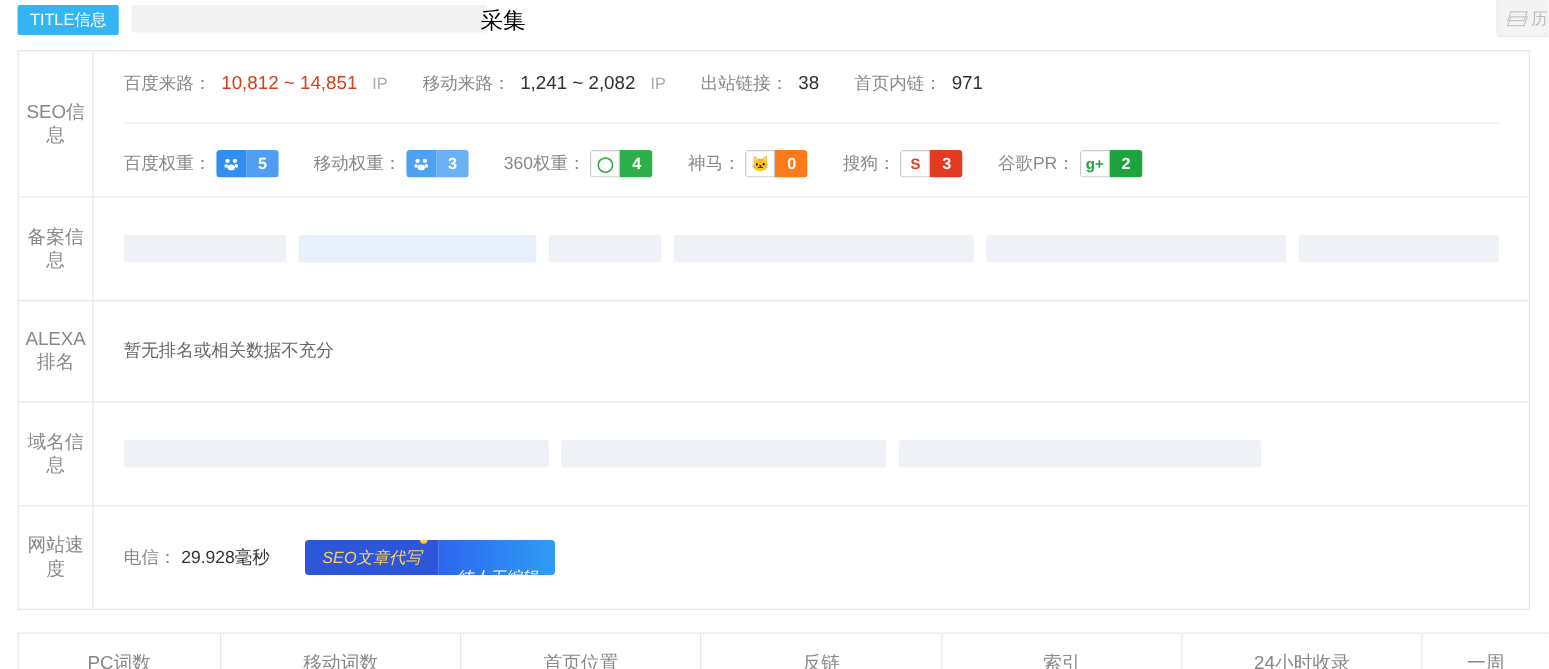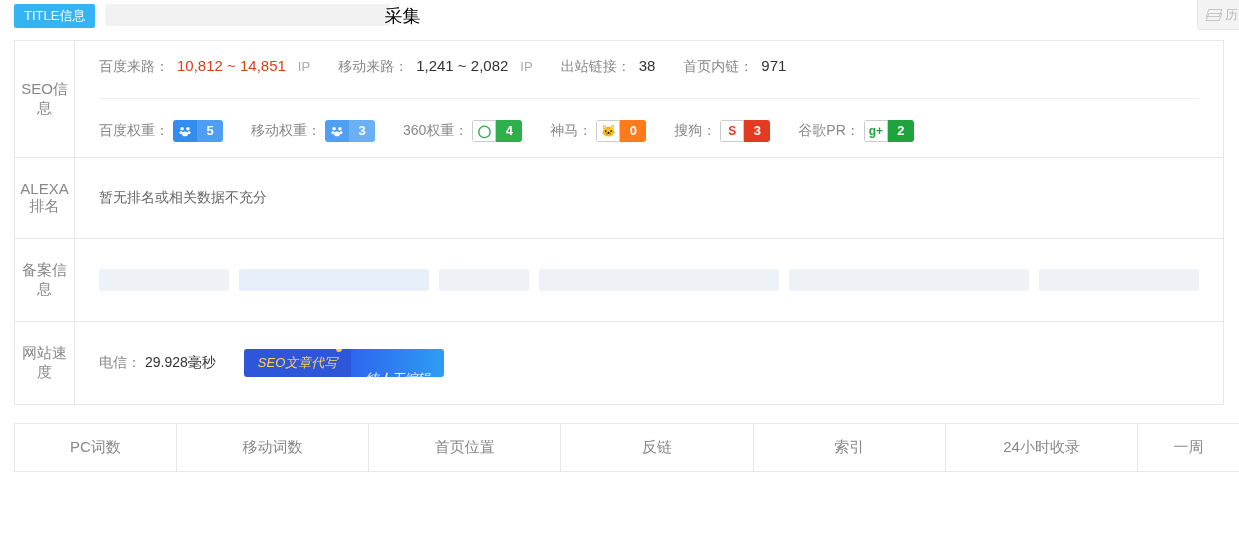--- a/index.html
+++ b/index.html
@@ -296,40 +296,50 @@
         <span class="weight-label">谷歌PR：</span>
         <span class="badge-pair bp-gg">
           <span class="badge-icon">g+</span>
           <span class="badge-num">2</span>
         </span>
       </div>
     </td>
   </tr>
 
   <tr>
-    <td class="label-cell">ALEXA排名</td>
-    <td class="content-cell">
-      <span>暂无排名或相关数据不充分</span>
-    </td>
-  </tr>
-
-  <tr>
     <td class="label-cell">备案信息</td>
     <td class="content-cell">
       <div class="mask-line">
         <span class="mask-block a"></span>
         <span class="mask-block b"></span>
         <span class="mask-block c"></span>
         <span class="mask-block d"></span>
         <span class="mask-block d"></span>
         <span class="mask-block e"></span>
       </div>
     </td>
   </tr>
 
+  <tr>
+    <td class="label-cell">ALEXA排名</td>
+    <td class="content-cell">
+      <span>暂无排名或相关数据不充分</span>
+    </td>
+  </tr>
+
+  <tr>
+    <td class="label-cell">域名信息</td>
+    <td class="content-cell">
+      <div class="mask-line">
+        <span class="mask-block d" style="width:340px;"></span>
+        <span class="mask-block d" style="width:260px;"></span>
+        <span class="mask-block d" style="width:290px;"></span>
+      </div>
+    </td>
+  </tr>
 
   <tr>
     <td class="label-cell">网站速度</td>
     <td class="content-cell">
       <div class="speed-line">
         <span class="speed-text">
           <span>电信：</span><span class="val">29.928毫秒</span>
         </span>
         <span class="promo-badge">
           <span class="promo-dot"></span>

